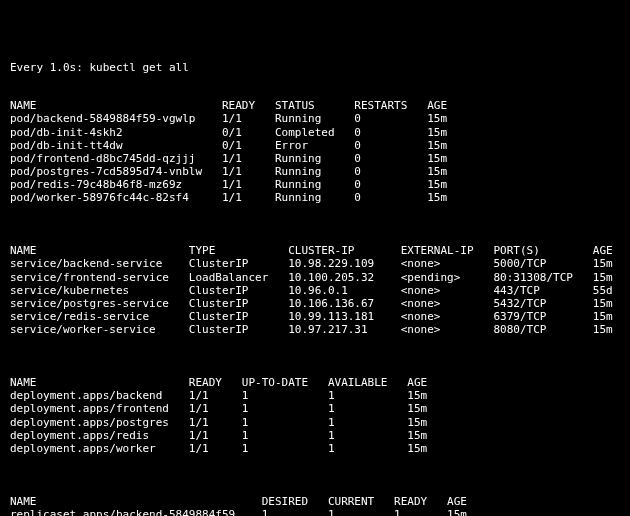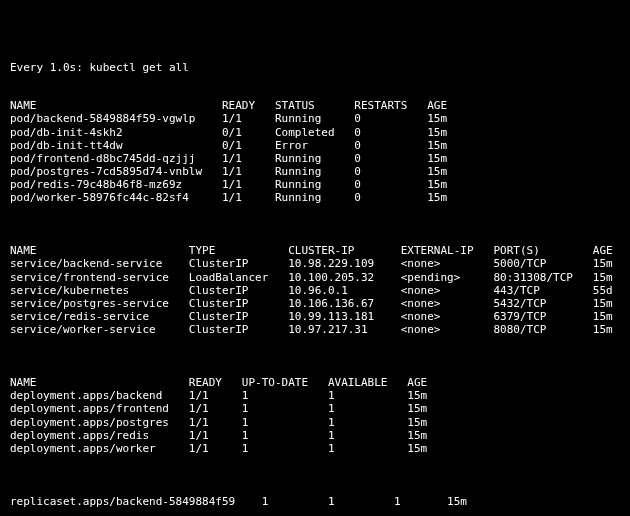--- a/index.html
+++ b/index.html
@@ -33,18 +33,18 @@
 
 <div class="header">
   <span>Every 1.0s: kubectl get all</span>
 </div>
 <div id="pods-section"><div class="row">NAME                            READY   STATUS      RESTARTS   AGE  </div><div class="row">pod/backend-5849884f59-vgwlp    1/1     Running     0          15m  </div><div class="row">pod/db-init-4skh2               0/1     Completed   0          15m  </div><div class="row">pod/db-init-tt4dw               0/1     Error       0          15m  </div><div class="row">pod/frontend-d8bc745dd-qzjjj    1/1     Running     0          15m  </div><div class="row">pod/postgres-7cd5895d74-vnblw   1/1     Running     0          15m  </div><div class="row">pod/redis-79c48b46f8-mz69z      1/1     Running     0          15m  </div><div class="row">pod/worker-58976fc44c-82sf4     1/1     Running     0          15m  </div></div>
 <div class="row"> </div>
 <div id="services-section"><div class="row">NAME                       TYPE           CLUSTER-IP       EXTERNAL-IP   PORT(S)        AGE  </div><div class="row">service/backend-service    ClusterIP      10.98.229.109    &lt;none&gt;        5000/TCP       15m  </div><div class="row">service/frontend-service   LoadBalancer   10.100.205.32    &lt;pending&gt;     80:31308/TCP   15m  </div><div class="row">service/kubernetes         ClusterIP      10.96.0.1        &lt;none&gt;        443/TCP        55d  </div><div class="row">service/postgres-service   ClusterIP      10.106.136.67    &lt;none&gt;        5432/TCP       15m  </div><div class="row">service/redis-service      ClusterIP      10.99.113.181    &lt;none&gt;        6379/TCP       15m  </div><div class="row">service/worker-service     ClusterIP      10.97.217.31     &lt;none&gt;        8080/TCP       15m  </div></div>
 <div class="row"> </div>
 <div id="deployments-section"><div class="row">NAME                       READY   UP-TO-DATE   AVAILABLE   AGE  </div><div class="row">deployment.apps/backend    1/1     1            1           15m  </div><div class="row">deployment.apps/frontend   1/1     1            1           15m  </div><div class="row">deployment.apps/postgres   1/1     1            1           15m  </div><div class="row">deployment.apps/redis      1/1     1            1           15m  </div><div class="row">deployment.apps/worker     1/1     1            1           15m  </div></div>
 <div class="row"> </div>
-<div id="replicasets-section"><div class="row">replicaset.apps/backend-5849884f59    1         1         1       15m  </div></div>
+<div id="replicasets-section"><div class="row">NAME                                  DESIRED   CURRENT   READY   AGE  </div><div class="row">replicaset.apps/backend-5849884f59    1         1         1       15m  </div></div>
 
 
 
 
 
 
 </body></html>

